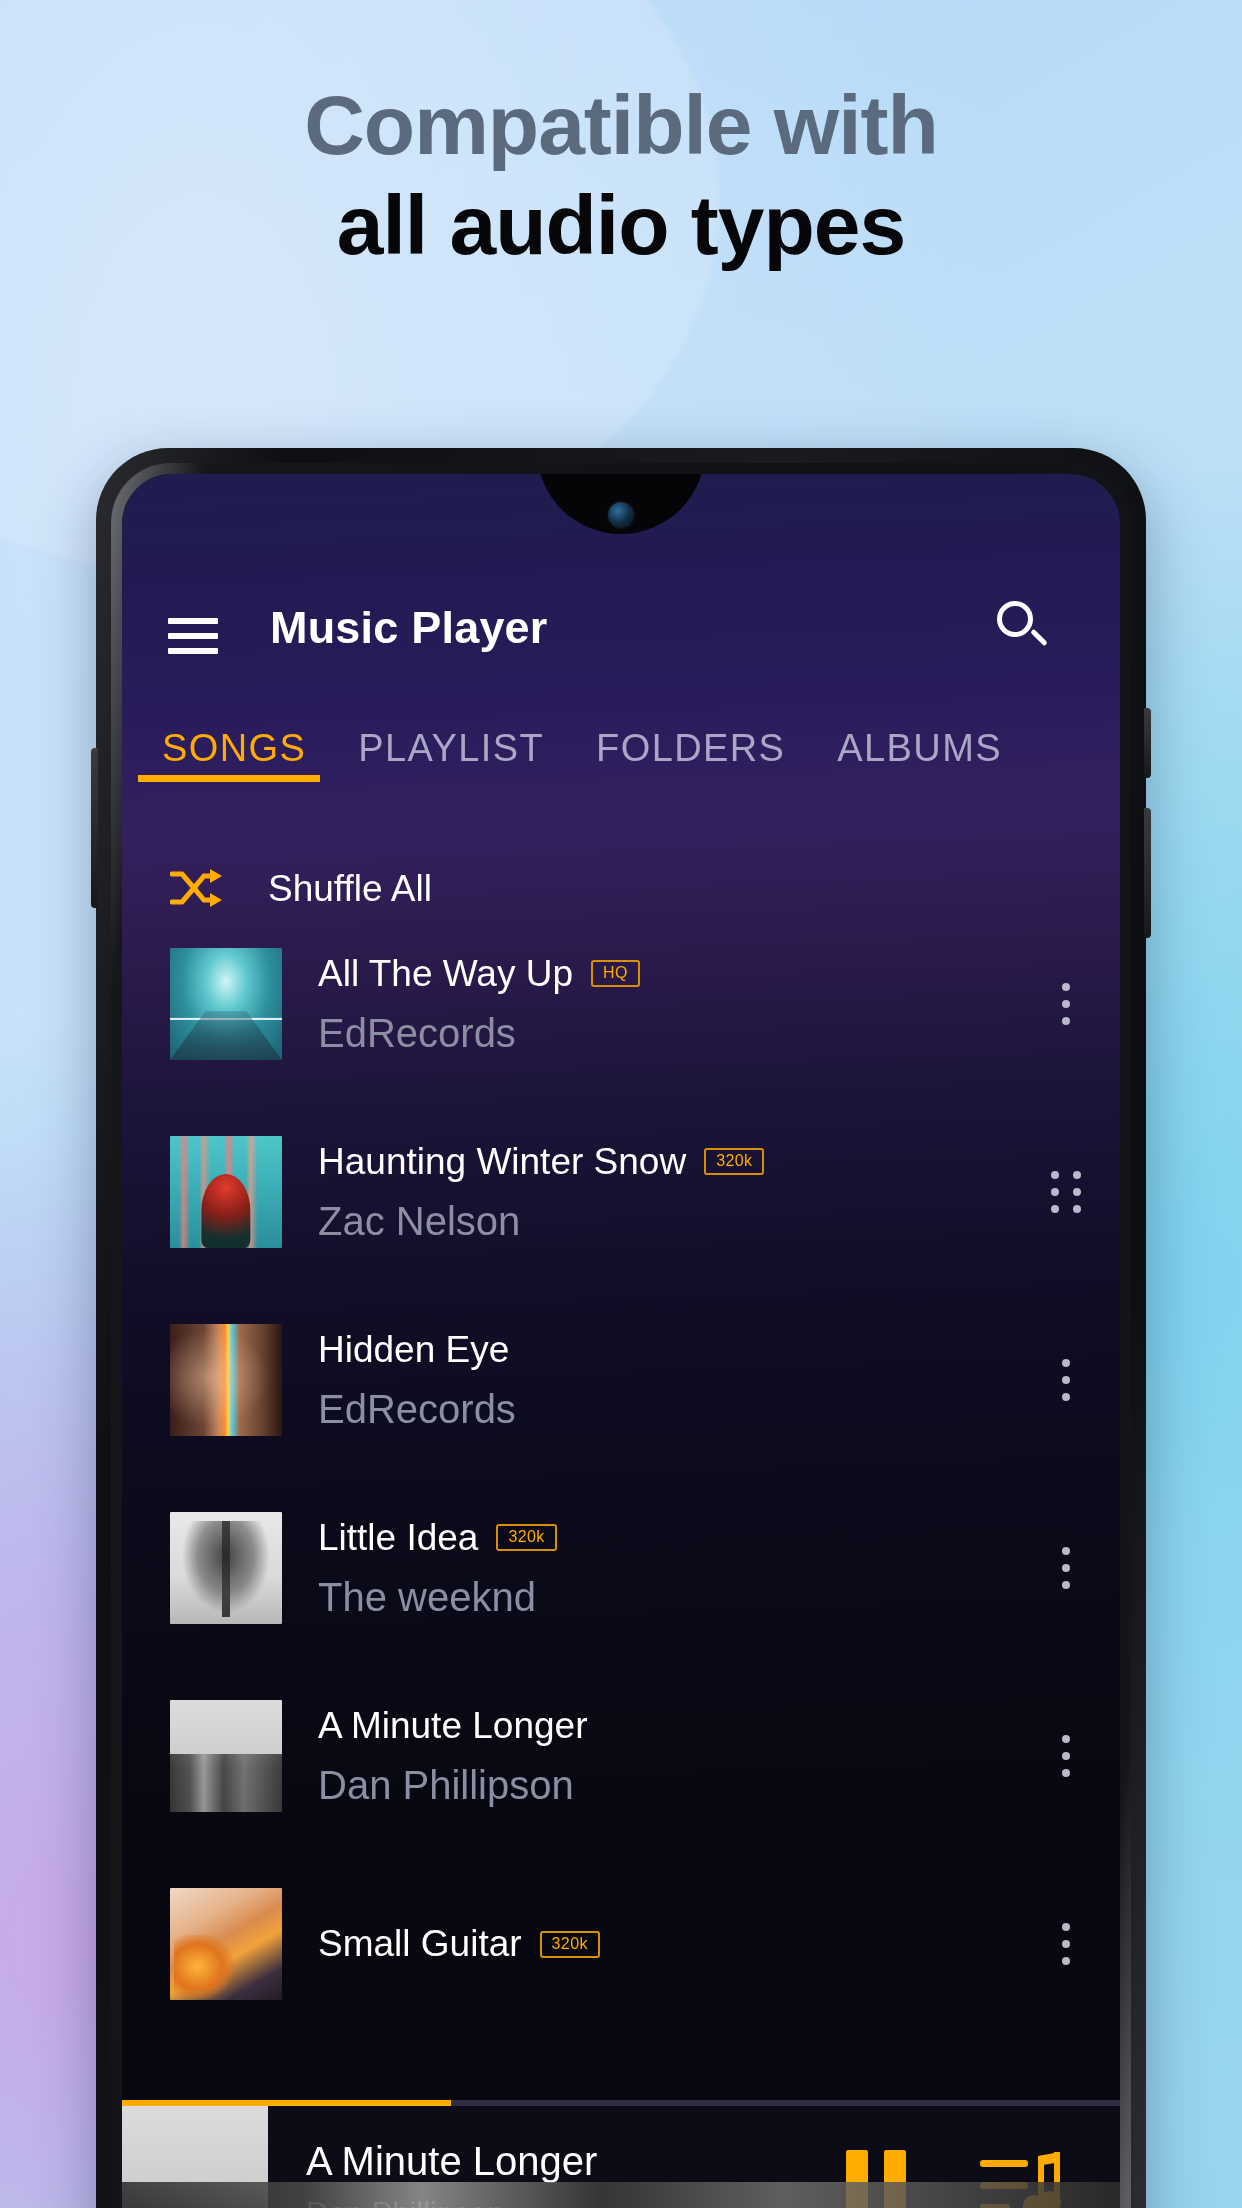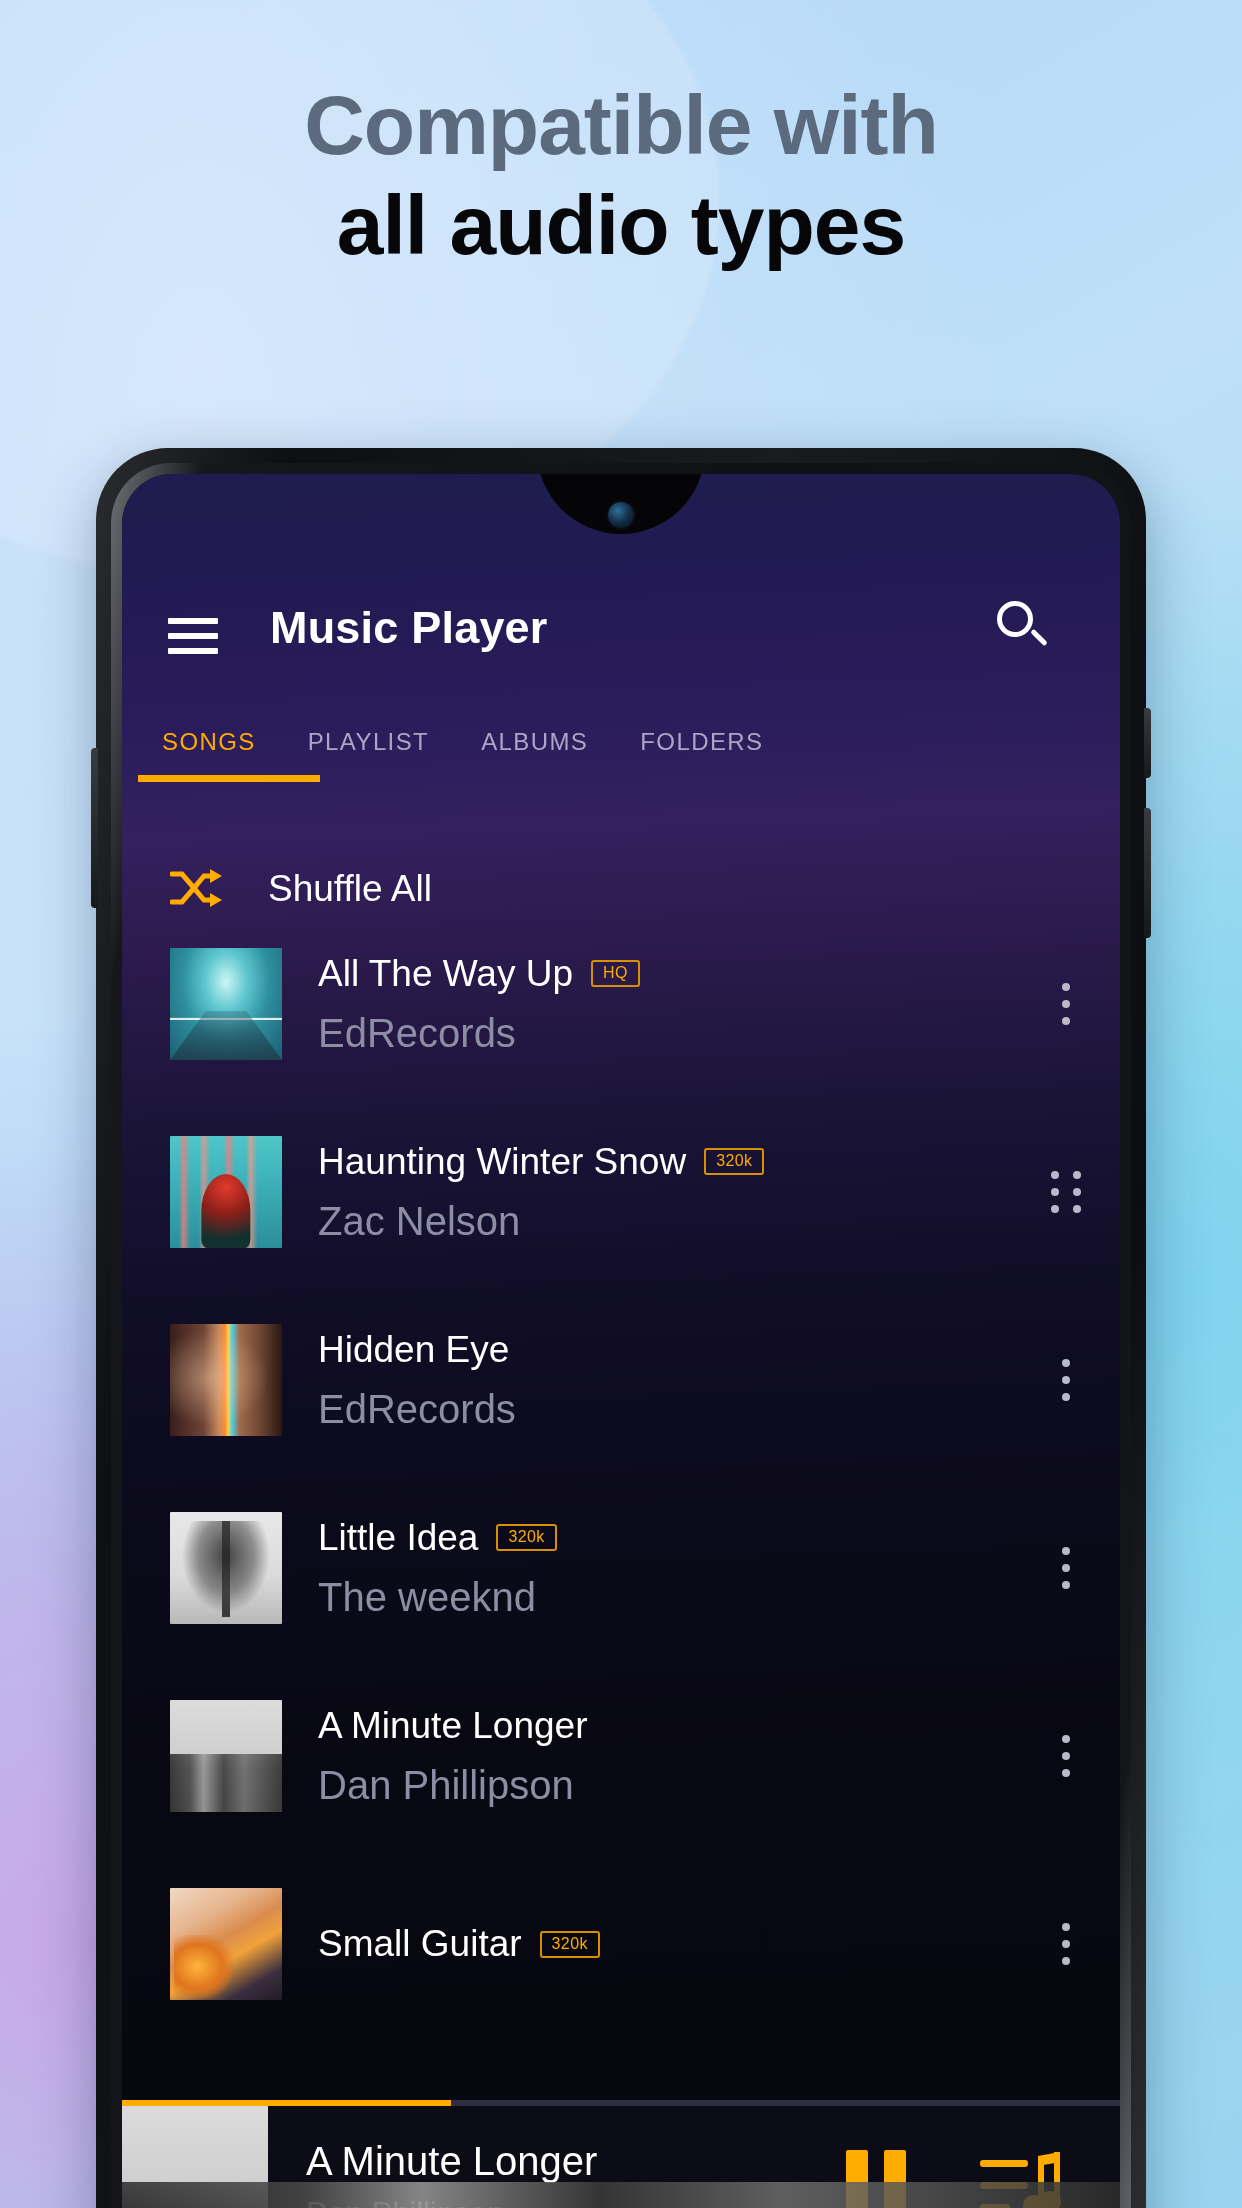--- a/index.html
+++ b/index.html
@@ -123,22 +123,22 @@
     background: #fff; border-radius: 3px; transform: rotate(45deg);
   }
 
   
   .tabs {
     display: flex; align-items: flex-end;
     padding: 0 0 0 14px; height: 112px; flex-shrink: 0;
     position: relative;
   }
   .tab {
-    color: #a9a6c6; font-size: 24px; letter-spacing: 1.4px;
-    padding: 0 26px 26px 26px; cursor: pointer; white-space: nowrap;
+    color: #a9a6c6; font-size: 38px; letter-spacing: 1.4px;
+    padding: 0 26px 12px 26px; cursor: pointer; white-space: nowrap;
   }
   .tab.active { color: #ffab00; }
   .tab-underline {
     position: absolute; left: 16px; bottom: 0; width: 182px; height: 7px;
     background: #ffab00;
   }
 
   
   .shuffle-row {
     height: 128px; display: flex; align-items: flex-end;
@@ -300,22 +300,22 @@
           <div class="app-title">Music Player</div>
           <div class="search-icon">
             <div class="ring"></div>
               <div class="handle"></div>
           </div>
         </div>
 
         <div class="tabs">
           <div class="tab active">SONGS</div>
           <div class="tab">PLAYLIST</div>
+          <div class="tab">FOLDERS</div>
           <div class="tab">ALBUMS</div>
-          <div class="tab">FOLDERS</div>
           <div class="tab-underline"></div>
         </div>
 
         <div class="shuffle-row">
           <div class="shuffle-icon">
             <svg viewBox="0 0 56 44">
               <path d="M2 8 H12 L24 22 L34 34 H46" stroke="#ffab00" stroke-width="5" fill="none" stroke-linecap="round"></path>
               <path d="M2 36 H12 L24 22 L34 10 H46" stroke="#ffab00" stroke-width="5" fill="none" stroke-linecap="round"></path>
               <path d="M40 3 L52 10 L40 17 Z" fill="#ffab00"></path>
               <path d="M40 27 L52 34 L40 41 Z" fill="#ffab00"></path>

